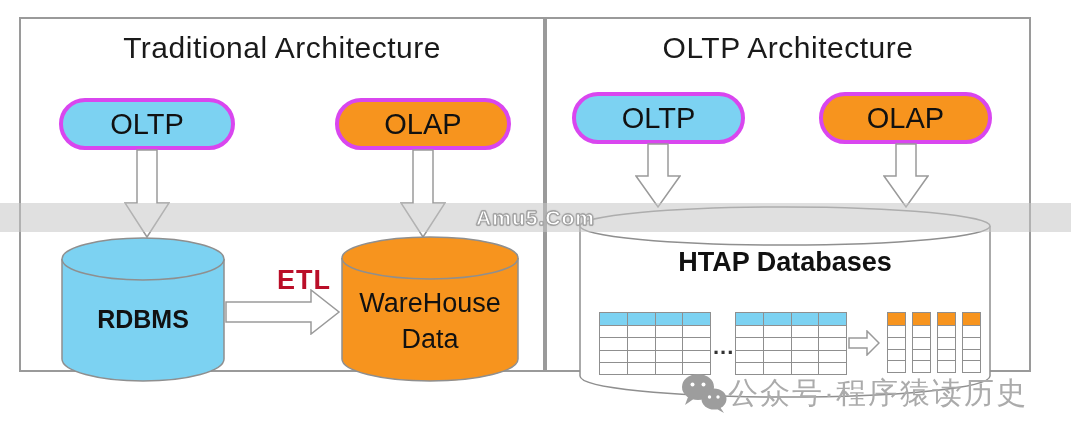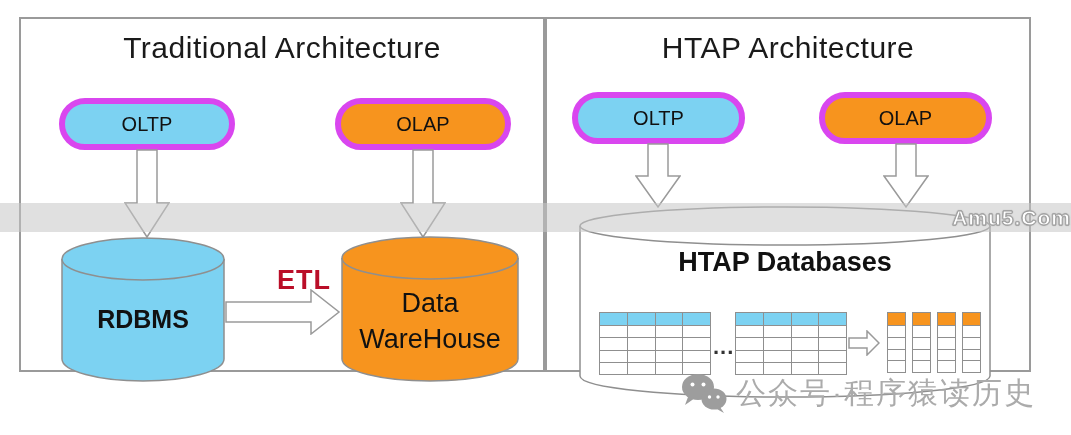--- a/index.html
+++ b/index.html
@@ -14,41 +14,41 @@
   .stage{position:relative;width:1071px;height:435px;background:#fff;overflow:hidden;}
 
   .panel{position:absolute;top:17px;height:355px;border:2px solid #9a9a9a;background:#fff;padding-left:45px;}
   .panel-left{left:19px;width:526px;}
   .panel-right{left:545px;width:486px;}
 
   .panel-title{position:absolute;top:12px;left:0;width:100%;text-align:center;
     font-size:30px;color:#1a1a1a;letter-spacing:.5px;}
 
   .pill{position:absolute;display:flex;align-items:center;justify-content:center;
-    border:6px solid #d946ef;border-radius:26px;font-size:20px;color:#111;}
+    border:4px solid #d946ef;border-radius:26px;font-size:29px;color:#111;}
   .pill-blue{background:var(--blue);}
   .pill-orange{background:var(--orange);justify-content:center;}
 
   .abs{position:absolute;}
 
   .cyl-label{position:absolute;display:flex;align-items:center;justify-content:center;
     text-align:center;color:#111;}
 
   .etl-label{position:absolute;font-weight:bold;color:var(--etl-red);font-size:27px;
     text-align:right;letter-spacing:1px;}
 
   
   .wm-band{position:absolute;left:0;top:203px;width:1071px;height:29px;
-    background:rgba(198,198,198,0.55);z-index:5;display:flex;align-items:center;justify-content:flex-end;}
+    background:rgba(198,198,198,0.55);z-index:5;display:flex;align-items:center;justify-content:center;}
   .wm-band span{font-size:21px;font-weight:bold;color:#fff;letter-spacing:1px;
     -webkit-text-stroke:0.8px #9a9a9a;
     text-shadow:0 1px 1px #aaa,0 -1px 1px #aaa,1px 0 1px #aaa,-1px 0 1px #aaa;}
 
   
-  .wm-footer{position:absolute;left:680px;top:372px;display:flex;align-items:center;gap:8px;z-index:6;}
+  .wm-footer{position:absolute;left:680px;top:372px;display:flex;align-items:center;z-index:6;}
   .wm-footer .txt{font-size:30px;color:var(--wm-gray);letter-spacing:2px;white-space:nowrap;}
 
   
   .ticon{position:absolute;display:grid;grid-template-columns:repeat(4,1fr);
     grid-template-rows:12px repeat(4,1fr);gap:1px;background:var(--line);
     border:1px solid var(--line);width:112px;height:63px;z-index:2;}
   .strip{position:absolute;display:grid;grid-template-rows:12px repeat(4,1fr);gap:1px;
     background:var(--line);border:1px solid var(--line);width:19px;height:61px;z-index:2;}
   .cell{background:#fff;}
   .ticon .cell.hdr{background:var(--blue);}
@@ -87,32 +87,32 @@
     <div class="cyl-label" style="left:40px;top:218px;width:164px;height:145px;padding-top:20px;font-size:25px;font-weight:bold;">
       <span>RDBMS</span>
     </div>
 
     <svg class="abs" style="left:320px;top:217px;" width="178" height="146" viewBox="0 0 178 146">
       <path d="M1,22 L1,123 C1,135 40,145 89,145 C138,145 177,135 177,123 L177,22" fill="#F7941E" stroke="#8f8f8f" stroke-width="1.5"></path>
       <ellipse cx="89" cy="22" rx="88" ry="21" fill="#F7941E" stroke="#8f8f8f" stroke-width="1.5"></ellipse>
     </svg>
     <div class="cyl-label" style="left:320px;top:217px;width:178px;height:146px;padding-top:24px;
          font-size:27px;line-height:1.35;flex-direction:column;">
+      <span>WareHouse</span>
       <span>Data</span>
-      <span>WareHouse</span>
     </div>
 
     <div class="etl-label" style="left:214px;top:246px;width:96px;">ETL</div>
     <svg class="abs" style="left:204px;top:270px;" width="116" height="46" viewBox="0 0 116 46">
       <polygon points="1,13 86,13 86,1 114,23 86,45 86,33 1,33" fill="#fff" stroke="#9a9a9a" stroke-width="1.5"></polygon>
     </svg>
   </div>
 
   <div class="panel panel-right">
-    <div class="panel-title">HTAP Architecture</div>
+    <div class="panel-title">OLTP Architecture</div>
 
     <div class="pill pill-blue" style="left:25px;top:73px;width:173px;height:52px;">
       <span>OLTP</span>
     </div>
 
     <div class="pill pill-orange" style="left:272px;top:73px;width:173px;height:52px;">
       <span>OLAP</span>
     </div>
 
     <svg class="abs" style="left:88px;top:124px;" width="46" height="66" viewBox="0 0 46 66">

